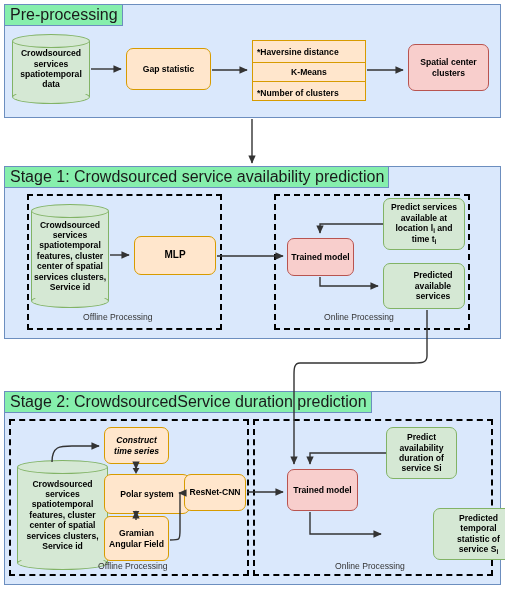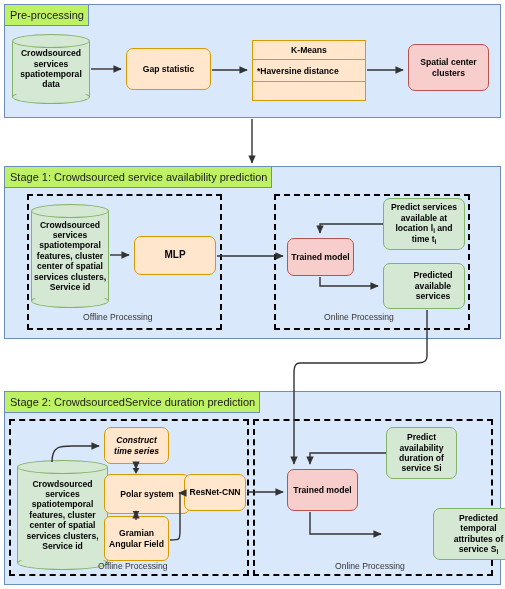--- a/index.html
+++ b/index.html
@@ -1,21 +1,21 @@
 <!DOCTYPE html>
 <html><head>
 <meta charset="utf-8">
 <style>
   html,body{margin:0;padding:0;background:#ffffff;}
   body{width:505px;height:589px;position:relative;overflow:hidden;
        font-family:"Liberation Sans",sans-serif;color:#000;}
 
   .stage{position:absolute;background:#dae8fc;border:1px solid #6c8ebf;box-sizing:border-box;}
-  .stage-title{position:absolute;background:#bef264;border:1px solid #6c8ebf;
-      box-sizing:border-box;font-size:11px;color:#1a1a1a;line-height:18px;
+  .stage-title{position:absolute;background:#86efac;border:1px solid #6c8ebf;
+      box-sizing:border-box;font-size:16px;color:#1a1a1a;line-height:18px;
       padding:1px 4px 1px 5px;white-space:nowrap;font-weight:400;}
 
   .dashbox{position:absolute;border:2.2px dashed #000;box-sizing:border-box;background:transparent;}
 
   .node{position:absolute;box-sizing:border-box;display:flex;align-items:center;
         justify-content:center;text-align:center;font-weight:bold;font-size:8.6px;
         line-height:10.4px;border-radius:7px;padding:1px 2px;}
   .orange{background:#ffe6cc;border:1.3px solid #d79b00;}
   .pink{background:#f8cecc;border:1.3px solid #b85450;}
   .green{background:#d5e8d4;border:1.3px solid #82b366;}
@@ -55,22 +55,23 @@
 <div class="cyl" style="left:12px;top:34px;width:78px;height:70px;">
   <div class="body"></div>
   <div class="top"></div>
   <div class="bot"></div>
   <div class="cyl-label">Crowdsourced services spatiotemporal data</div>
 </div>
 
 <div class="node orange" style="left:126px;top:48px;width:85px;height:42px;">Gap statistic</div>
 
 <div class="tbl" style="left:252px;top:40px;width:114px;height:61px;">
+  <div class="row itm">*Haversine distance</div>
   <div class="row hdr">K-Means</div>
-  <div class="row itm">*Haversine distance</div>
+  <div class="row itm last">*Number of clusters</div>
 </div>
 
 <div class="node pink" style="left:408px;top:44px;width:81px;height:47px;">Spatial center clusters</div>
 
 <div class="stage" style="left:4px;top:166px;width:497px;height:173px;"></div>
 <div class="stage-title" style="left:4px;top:166px;">Stage 1: Crowdsourced service availability prediction</div>
 
 <div class="dashbox" style="left:27px;top:194px;width:195px;height:136px;"></div>
 <div class="dashbox" style="left:274px;top:194px;width:196px;height:136px;"></div>
 
@@ -125,21 +126,21 @@
     <span>availability</span><br>
     <span>duration of</span><br>
     <span>service Si</span>
   </span>
 </div>
 
 <div class="node green" style="left:386px;top:508px;width:91px;height:52px;margin-left:47px;">
   <span>
     <span>Predicted</span><br>
     <span>temporal</span><br>
-    <span>attributes of</span><br>
+    <span>statistic of</span><br>
     <span>service S</span><sub>i</sub>
   </span>
 </div>
 
 <div class="proc-label" style="left:98px;top:561px;">Offline Processing</div>
 <div class="proc-label" style="left:335px;top:561px;">Online Processing</div>
 
 <svg class="wires" viewBox="0 0 505 589">
   <defs>
     <marker id="ah" markerWidth="7" markerHeight="7" refX="5.4" refY="2.6" orient="auto" markerUnits="strokeWidth">

